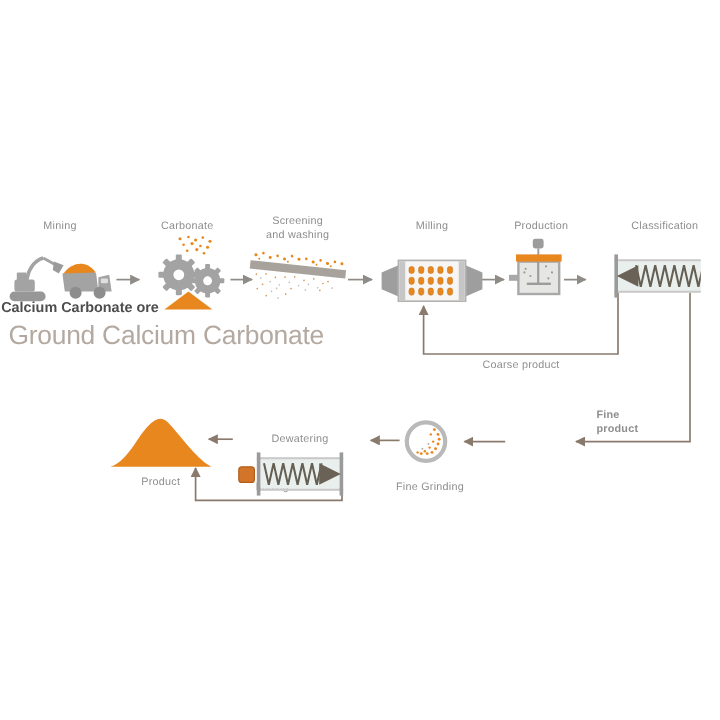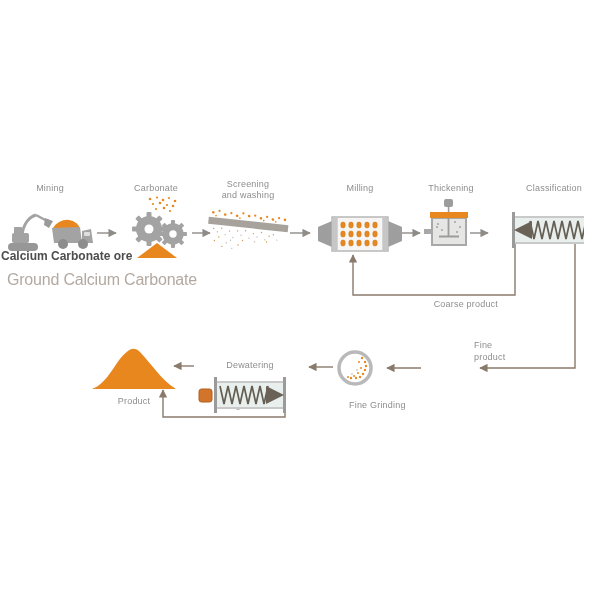--- a/index.html
+++ b/index.html
@@ -4,21 +4,21 @@
 <style>
   html,body{margin:0;padding:0;background:#fff;}
   .canvas{position:relative;width:584px;height:600px;background:#ffffff;overflow:hidden;
           font-family:"Liberation Sans",sans-serif;}
   .abs{position:absolute;}
   .stage{position:absolute;}
   .stage-label{position:absolute;width:100%;text-align:center;font-size:9px;color:#8e8e8e;
                letter-spacing:.2px;white-space:nowrap;}
   .stream-label{position:absolute;font-size:9px;color:#8e8e8e;letter-spacing:.2px;white-space:nowrap;}
   .ore-label{position:absolute;font-size:12px;font-weight:bold;color:#4d4d4d;white-space:nowrap;}
-  .title{position:absolute;left:7px;top:266px;font-size:16px;line-height:27px;color:#b3a9a1;
+  .title{position:absolute;left:7px;top:266px;font-size:22px;line-height:27px;color:#b3a9a1;
          font-weight:400;letter-spacing:-.2px;}
   svg{display:block;}
   .connectors{position:absolute;left:0;top:0;pointer-events:none;}
 </style>
 </head>
 <body>
 
 <div class="canvas">
 
   <svg class="connectors" width="600" height="600" viewBox="0 0 600 600">
@@ -200,21 +200,21 @@
             <circle cx="24" cy="40" r="0.7" fill="#c4bfb8"></circle>
           <circle cx="36" cy="41" r="0.7" fill="#d59a55"></circle>
             <circle cx="20" cy="44" r="0.7" fill="#d59a55"></circle>
           <circle cx="30" cy="45" r="0.7" fill="#c4bfb8"></circle>
         </g>
       </g>
     </svg>
   </div>
 
   <div class="stage" style="left:424px;top:183px;width:54px;height:72px;">
-    <div class="stage-label" style="top:0;">Thickening</div>
+    <div class="stage-label" style="top:0;">Production</div>
     <svg class="abs" style="left:0;top:13px;" width="54" height="59" viewBox="0 0 54 59">
       <rect x="20" y="3" width="9" height="8" rx="2" fill="#9c9c9c"></rect>
       <rect x="23.8" y="11" width="1.6" height="6" fill="#9c9c9c"></rect>
       <rect x="8" y="22" width="34" height="27" fill="#e6e6e4" stroke="#a8a8a8" stroke-width="2"></rect>
       <rect x="6" y="16" width="38" height="6" fill="#E8871E"></rect>
       <rect x="23.6" y="22" width="1.8" height="19" fill="#9c9c9c"></rect>
       <rect x="15" y="39.5" width="20" height="2" fill="#9c9c9c"></rect>
       <rect x="0" y="33" width="8" height="5" fill="#a8a8a8"></rect>
       <g fill="#9a9a9a">
         <circle cx="14" cy="28" r="0.9"></circle>
@@ -238,22 +238,22 @@
       <path d="M26,13 L30,31 L34,13 L38,31 L42,13 L46,31 L50,13 L54,31 L58,13 L62,31 L66,13 L70,31 L74,13 L78,31 L82,13 L86,31" stroke="#655e52" stroke-width="1.7" fill="none"></path>
       <polygon points="10,22 28,13 28,31" fill="#6a6257"></polygon>
       <rect x="92" y="16" width="13" height="13" rx="2.5" fill="#d2752b" stroke="#b35f1b" stroke-width="1"></rect>
     </svg>
   </div>
 
   <div class="title">
     <div>Ground Calcium Carbonate</div>
   </div>
 
-  <div class="stream-label" style="left:402px;top:299px;width:96px;text-align:right;">Coarse product</div>
-  <div class="stream-label" style="left:474px;top:339px;line-height:12px;">
+  <div class="stream-label" style="left:402px;top:299px;width:96px;text-align:left;">Coarse product</div>
+  <div class="stream-label" style="left:497px;top:339px;line-height:12px;font-weight:bold;">
     <div>Fine</div>
     <div>product</div>
   </div>
   <div class="stream-label" style="left:203px;top:400px;width:48px;text-align:center;">Mining</div>
 
 
   <div class="stage" style="left:330px;top:348px;width:50px;height:64px;">
     <svg class="abs" style="left:0;top:0;" width="50" height="42" viewBox="0 0 50 42">
       <circle cx="25" cy="20" r="16" fill="#ffffff" stroke="#b9b9b9" stroke-width="3.5"></circle>
       <g fill="#E8871E">
@@ -267,21 +267,21 @@
           <circle cx="21" cy="30" r="1.2"></circle>
           <circle cx="28" cy="25" r="1"></circle>
         <circle cx="31" cy="20" r="1"></circle>
           <circle cx="29" cy="14" r="1"></circle>
           <circle cx="24" cy="28" r="1"></circle>
         <circle cx="18" cy="29" r="1"></circle>
       </g>
       <circle cx="22" cy="26" r="0.8" fill="#b5b0a8"></circle>
         <circle cx="27" cy="22" r="0.8" fill="#b5b0a8"></circle>
     </svg>
-    <div class="stage-label" style="top:52px;margin-left:19px;">Fine Grinding</div>
+    <div class="stage-label" style="top:52px;">Fine Grinding</div>
   </div>
 
   <div class="stage" style="left:196px;top:336px;width:108px;height:80px;margin-top:24px;">
     <div class="stage-label" style="top:0;">Dewatering</div>
     <svg class="abs" style="left:0;top:14px;" width="108" height="42" viewBox="0 0 108 42">
       <rect x="18" y="7" width="72" height="2" fill="#c9c9c9"></rect>
       <rect x="18" y="33" width="72" height="2" fill="#c9c9c9"></rect>
       <rect x="21" y="9" width="66" height="24" fill="#e9efed"></rect>
       <rect x="18" y="3" width="3" height="36" fill="#9a9a9a"></rect>
       <rect x="87" y="3" width="3" height="36" fill="#9a9a9a"></rect>

